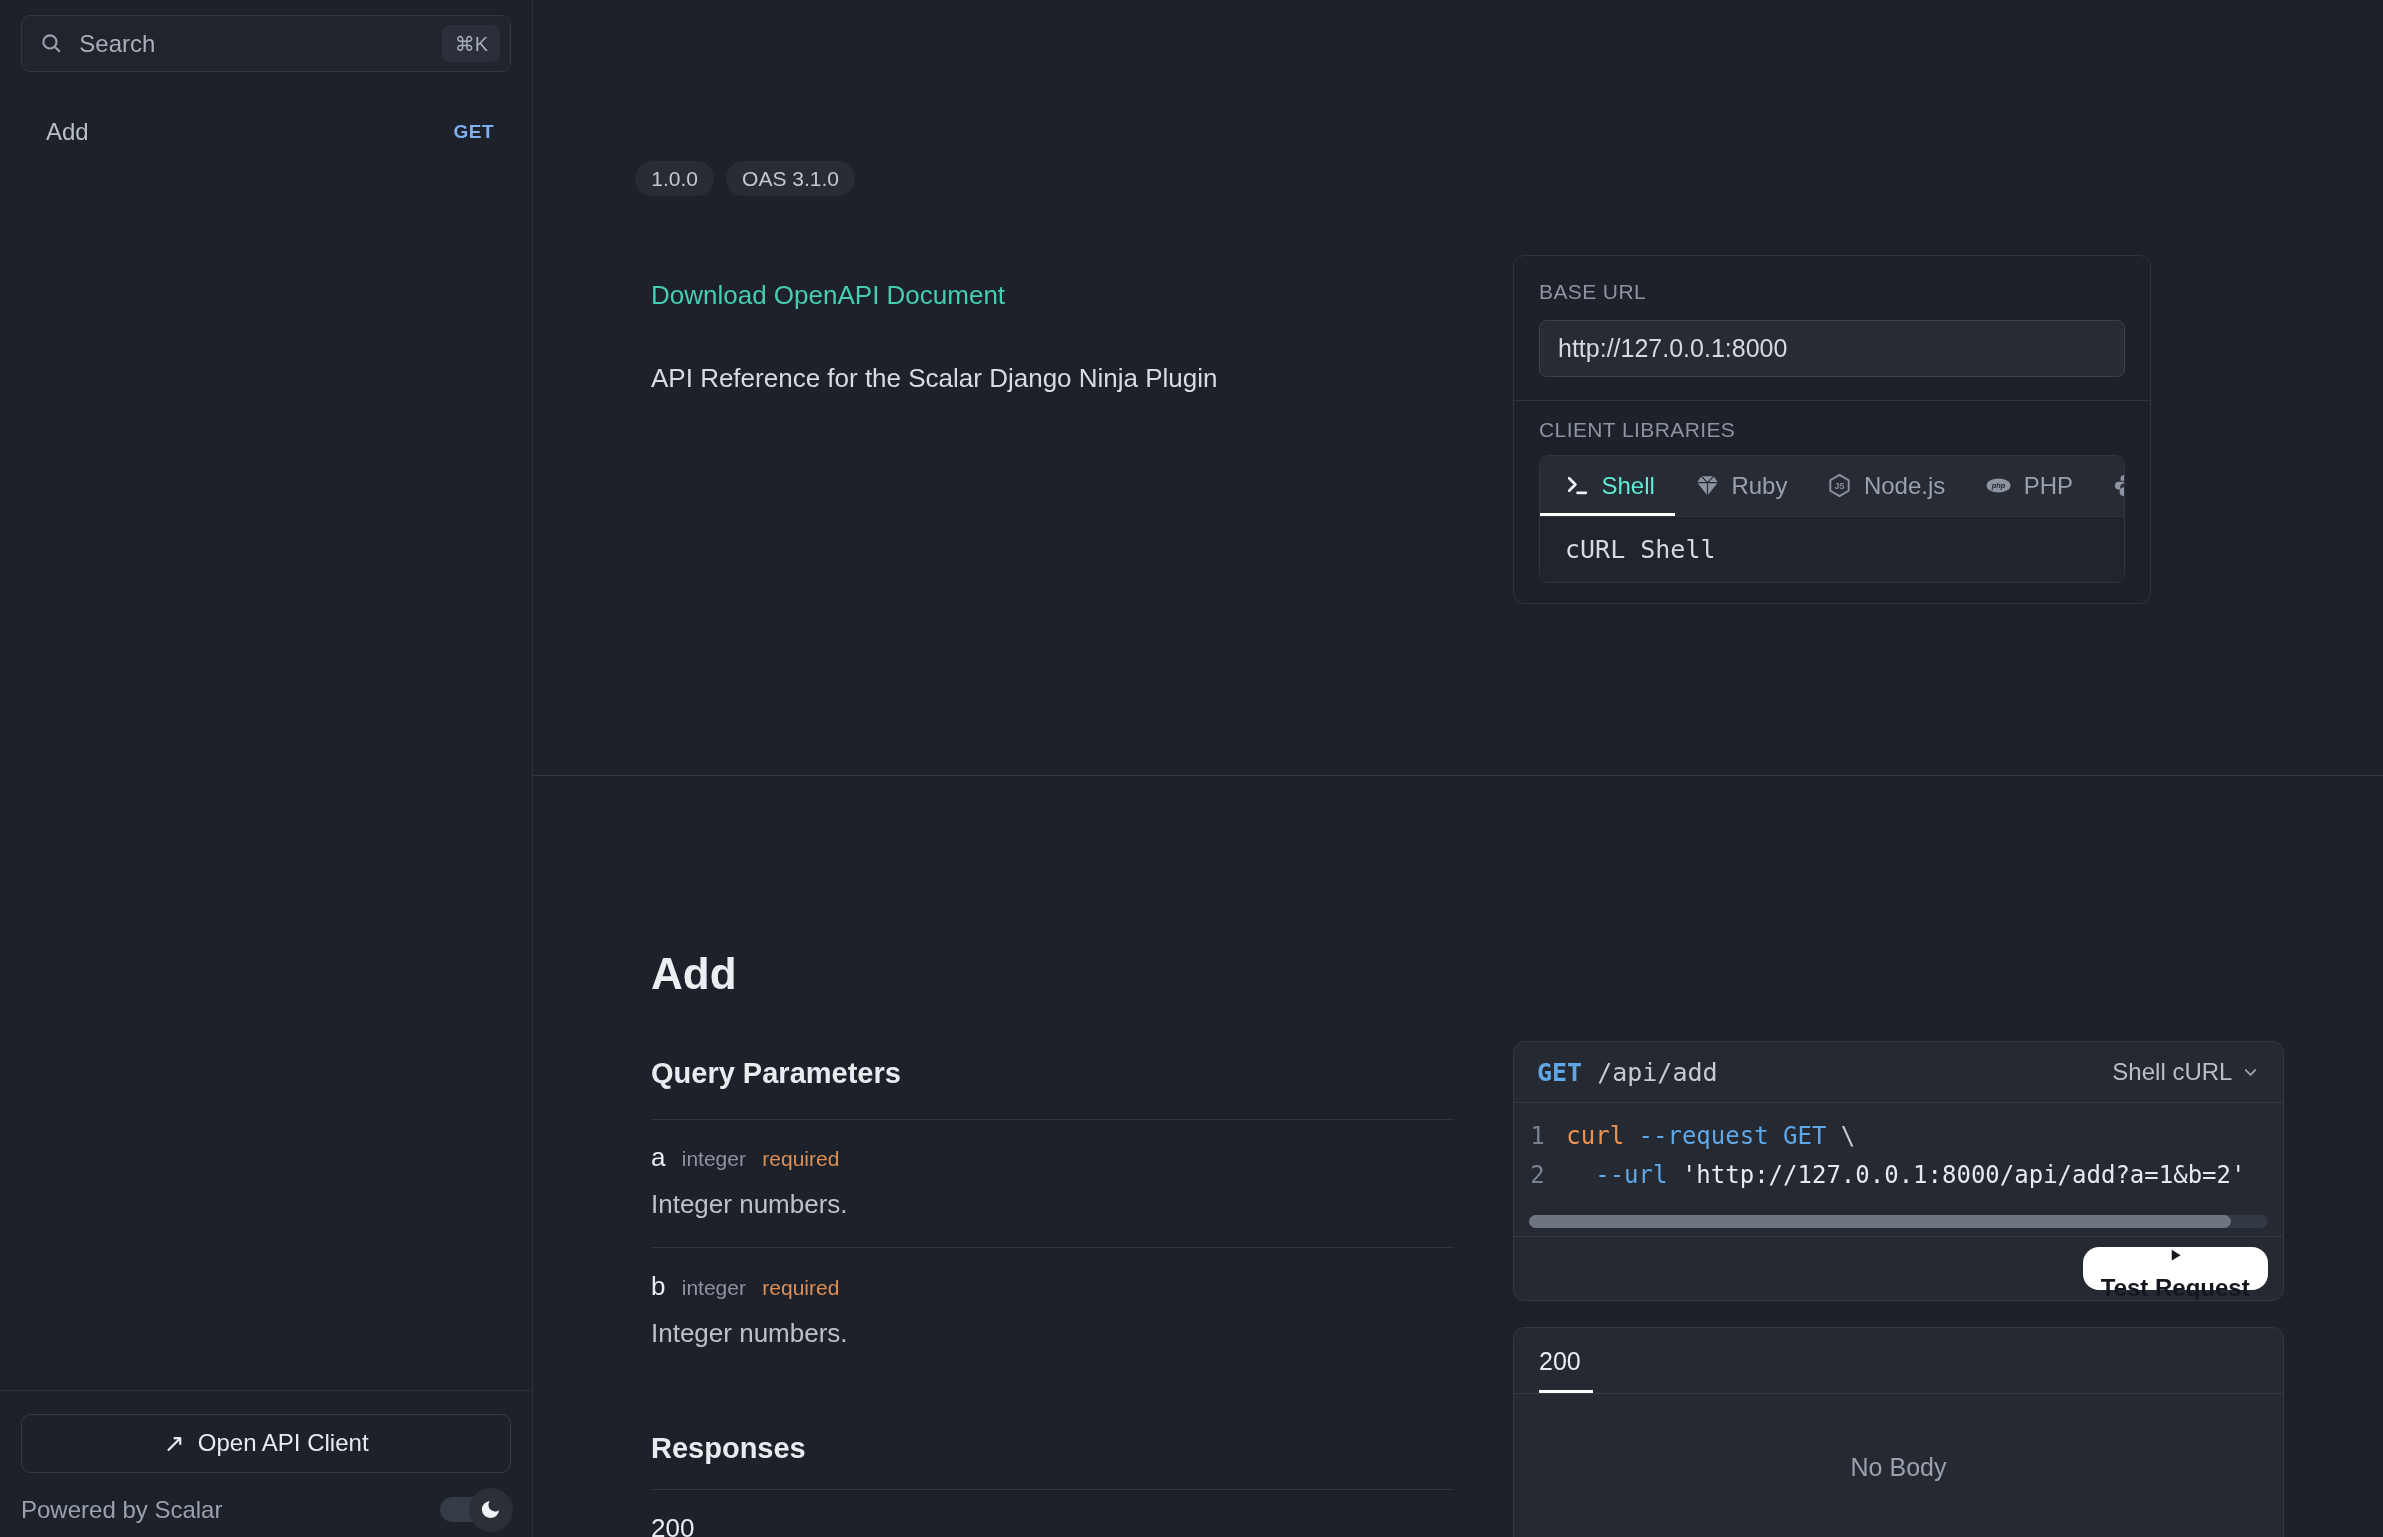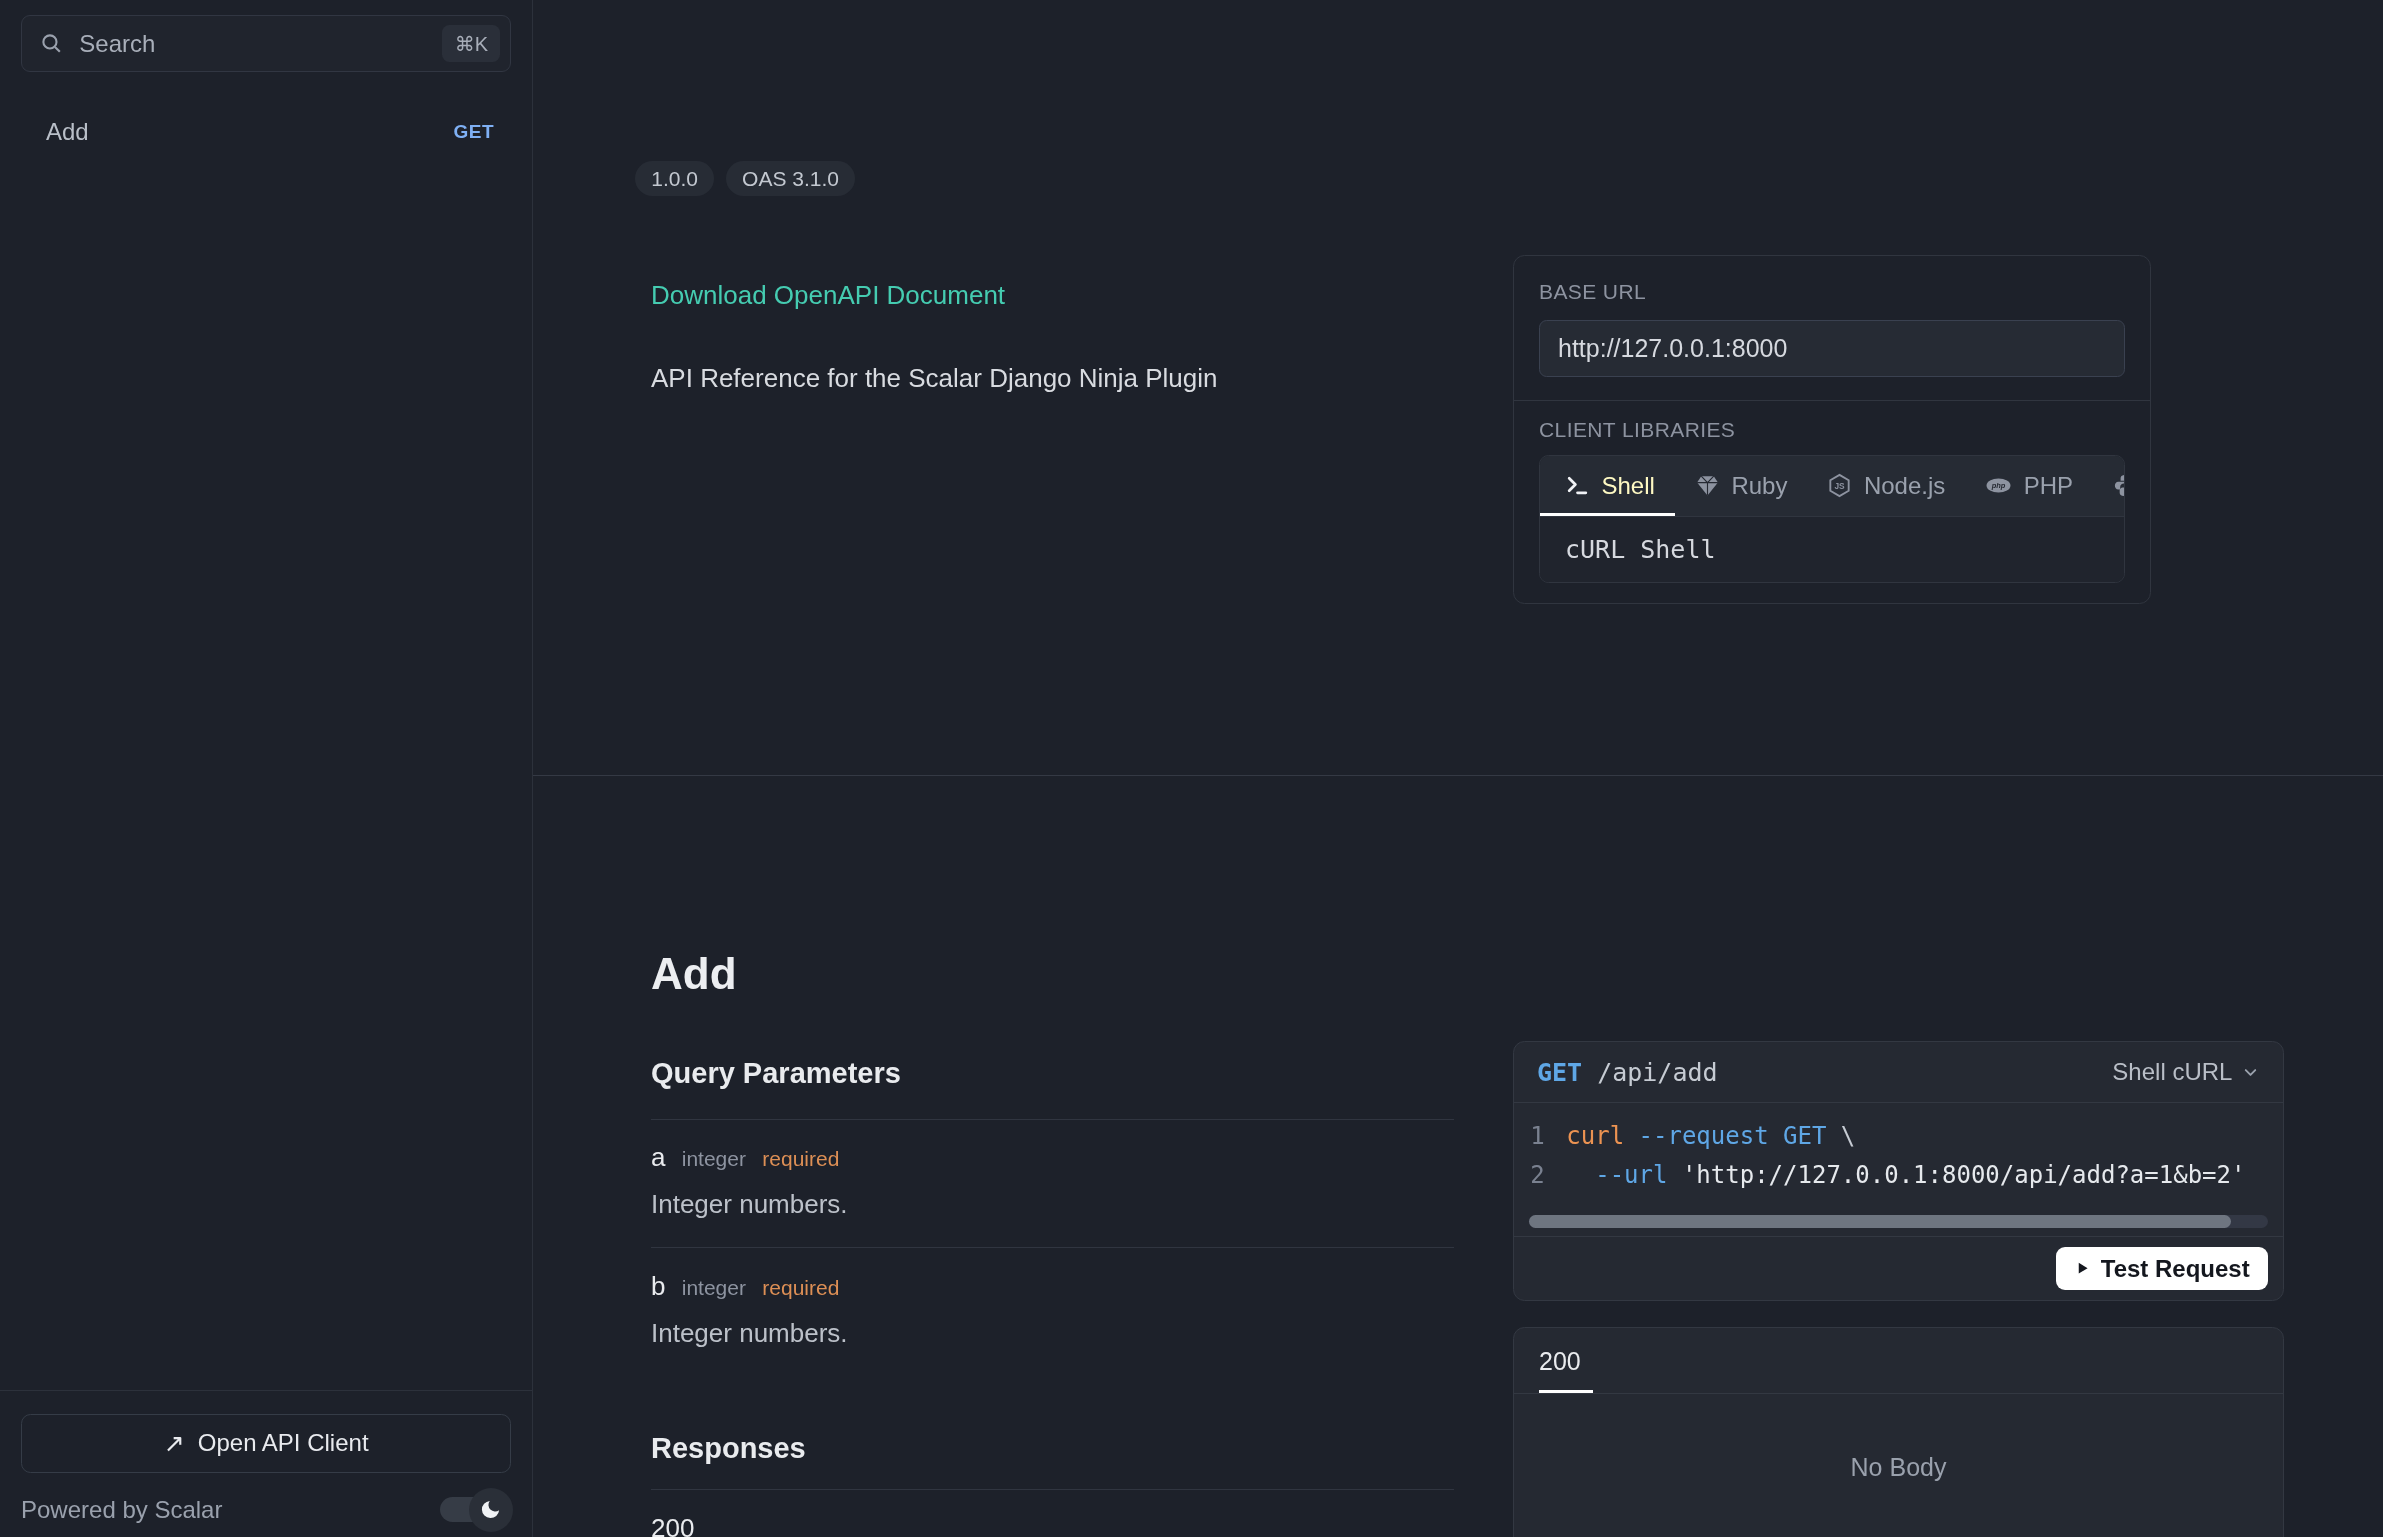--- a/index.html
+++ b/index.html
@@ -110,21 +110,21 @@
   .libs-card{margin-top:13.4px;border:1px solid var(--border);border-radius:9.6px;overflow:hidden;}
   .libs-tabs{
     height:61px;background:#262b34;display:flex;align-items:stretch;
     border-bottom:1px solid var(--border);padding-right:19px;
   }
   .lib-tab{
     position:relative;display:flex;align-items:center;gap:11.5px;
     padding:0 20px;font-size:24px;color:#9aa1ad;cursor:pointer;white-space:nowrap;
   }
   .lib-tab:first-child{padding-left:25px;}
-  .lib-tab.active{color:#fef9c3;text-align:center;}
+  .lib-tab.active{color:#5eead4;text-align:center;}
   .lib-tab.active::after{
     content:"";position:absolute;left:0;right:0;bottom:0;height:2.9px;background:#fff;
   }
   .lib-tab-more{margin-left:auto;display:flex;align-items:center;padding:0 3.8px;cursor:pointer;color:#9aa1ad;}
   .libs-content{
     height:65px;background:#20242d;display:flex;align-items:center;
     padding:0 25px;font-size:25px;color:#d6d9df;
   }
 
   
@@ -173,23 +173,23 @@
   }
   .h-scrollbar .thumb{
     position:absolute;left:0;top:0;bottom:0;width:95%;
     background:#6e7580;border-radius:6.7px;cursor:grab;
   }
   .req-footer{
     height:64px;flex:none;display:flex;align-items:center;justify-content:flex-end;
     padding:0 15.3px;border-top:1px solid #333842;
   }
   .test-btn{
-    background:#fff;border:none;border-radius:9px;height:43px;padding:0 18px;
+    background:#fff;border:none;border-radius:16px;height:43px;padding:0 18px;
     display:flex;align-items:center;gap:10.5px;
-    font-family:inherit;font-size:24px;font-weight:600;color:#14171e;cursor:pointer;
+    font-family:inherit;font-size:24px;font-weight:600;color:#14171e;cursor:pointer;flex-direction:column;
   }
 
   
   .response-card{
     position:absolute;left:980px;top:1327px;width:771px;height:287px;
     background:var(--card-bg);border:1px solid #333842;border-radius:11.5px;overflow:hidden;
   }
   .resp-tabs{position:relative;height:66px;border-bottom:1px solid #333842;}
   .resp-tab{
     position:absolute;left:25px;top:19px;font-size:25px;color:#e9ebee;cursor:pointer;

